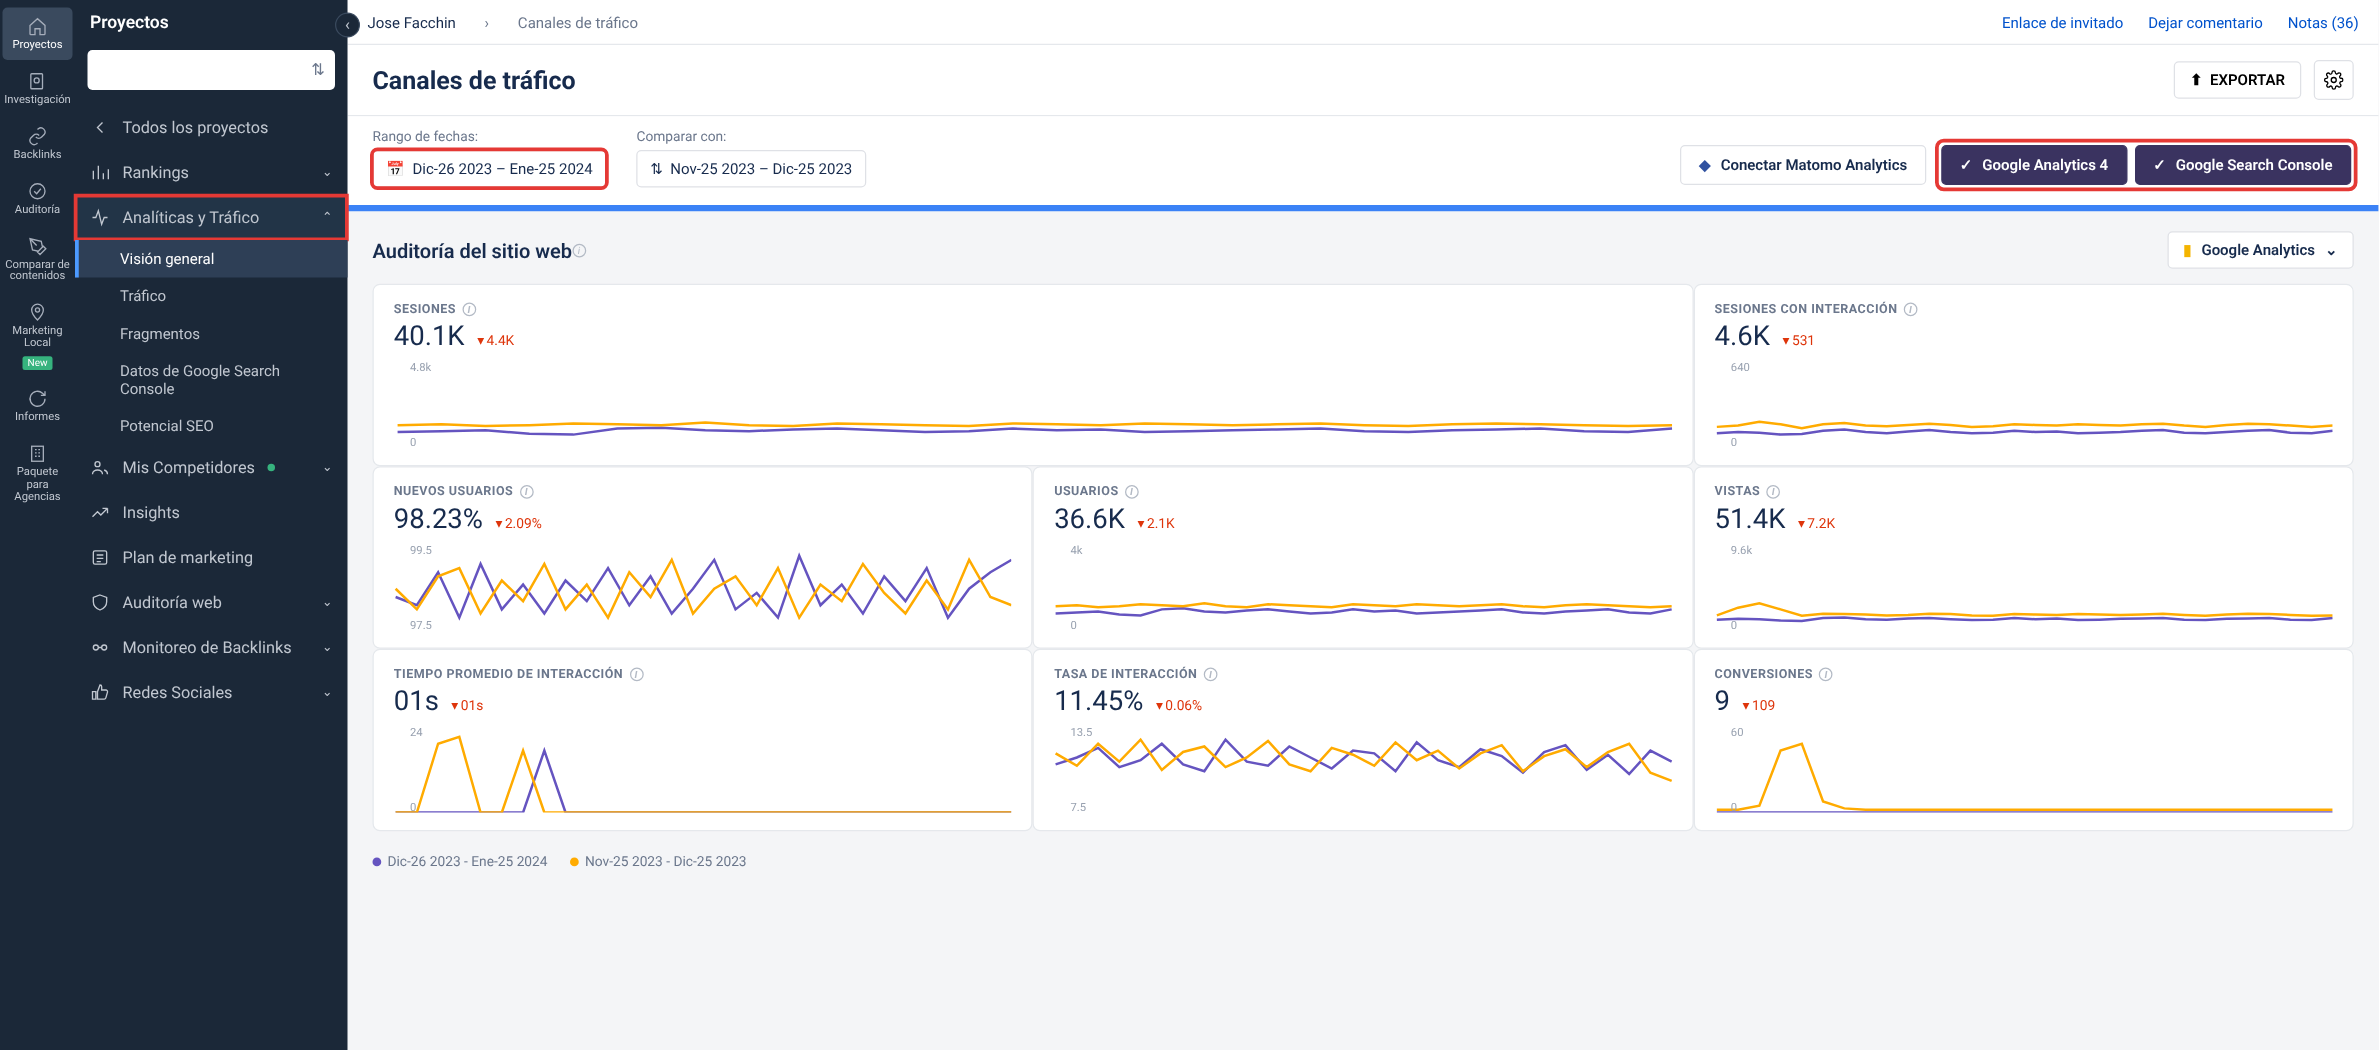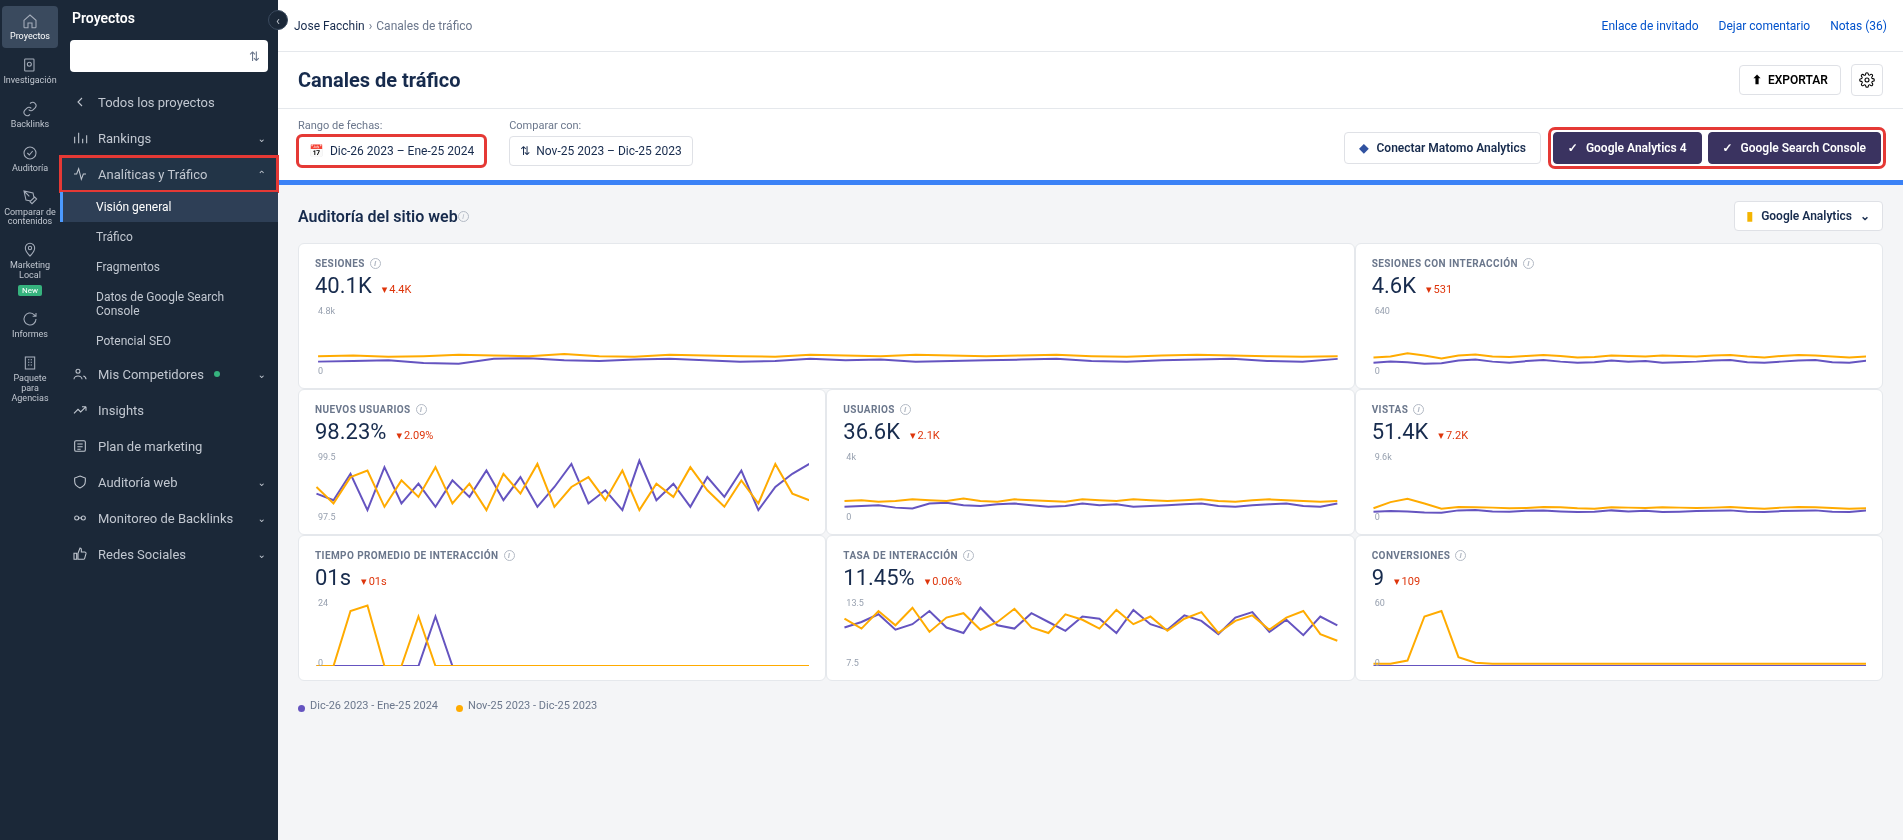--- a/index.html
+++ b/index.html
@@ -16,21 +16,21 @@
 .sidebar-hdr{display:flex;align-items:center;padding:10px 12px;font-size:14px;font-weight:600;color:#fff}
 .sidebar-collapse{position:absolute;right:-10px;top:10px;width:20px;height:20px;background:#1b2838;border:1px solid #3a4a5e;border-radius:50%;display:flex;align-items:center;justify-content:center;color:#c1c7d0;cursor:pointer;z-index:5}
 .sidebar-select{margin:4px 10px 12px;background:#fff;border-radius:4px;height:32px;display:flex;align-items:center;justify-content:flex-end;padding:0 8px;color:#6b778c}
 .side-sec{padding:10px 12px;display:flex;align-items:center;gap:10px;cursor:pointer;color:#c1c7d0;font-size:13px}
 .side-sec .chev{margin-left:auto;font-size:10px}
 .side-sec.hl{outline:3px solid #e53935;outline-offset:-2px;background:#223447}
 .sub-item{padding:8px 12px 8px 36px;font-size:12px;cursor:pointer;color:#c1c7d0}
 .sub-item.active{background:#2e3f56;color:#fff;border-left:3px solid #4c9aff;padding-left:33px}
 .dot-green{width:6px;height:6px;background:#36b37e;border-radius:50%;display:inline-block}
 .main{flex:1;display:flex;flex-direction:column;overflow:auto;background:#f4f5f7}
-.topbar{height:52px;background:#fff;border-bottom:1px solid #e5e8ec;display:flex;align-items:center;padding:0 16px;gap:4px}
+.topbar{height:36px;background:#fff;border-bottom:1px solid #e5e8ec;display:flex;align-items:center;padding:0 16px;gap:23px}
 .crumb{color:#6b778c;font-size:12px}
 .crumb.lnk{color:#172b4d}
 .top-links{margin-left:auto;display:flex;gap:20px}
 .top-links a{color:#0052cc;font-size:12px;text-decoration:none;cursor:pointer}
 .page-head{display:flex;align-items:center;padding:12px 20px;background:#fff;border-bottom:1px solid #e5e8ec}
 .page-title{font-size:20px;font-weight:700}
 .head-actions{margin-left:auto;display:flex;gap:10px;align-items:center}
 .btn{background:#fff;border:1px solid #dfe1e6;border-radius:4px;padding:7px 12px;font-size:12px;cursor:pointer;display:flex;align-items:center;gap:6px;font-weight:600}
 .btn-icon{width:32px;height:32px;padding:0;justify-content:center}
 .filters{display:flex;align-items:flex-end;padding:10px 20px 14px;gap:24px;background:#fff;border-bottom:5px solid #3b82f6}
@@ -48,24 +48,24 @@
 .grid{display:grid;grid-template-columns:1fr 1fr 1fr;padding:0 20px 12px}
 .grid .wide{grid-column:span 2}
 .card{background:#fff;border:1px solid #e5e8ec;border-radius:6px;padding:14px 16px}
 .card-lbl{font-size:10px;font-weight:700;letter-spacing:.4px;color:#6b778c;text-transform:uppercase;display:flex;align-items:center;gap:5px}
 .info-ic{width:11px;height:11px;border:1px solid #b3bac5;border-radius:50%;display:inline-flex;align-items:center;justify-content:center;font-size:8px;color:#b3bac5;font-style:italic}
 .card-val-row{display:flex;align-items:baseline;gap:10px;margin-top:4px}
 .card-val{font-size:22px;font-weight:400}
 .delta{font-size:11px;color:#de350b;display:flex;align-items:center;gap:2px}
 .chart{margin-top:10px;position:relative;height:66px}
 .chart svg{width:100%;height:100%}
-.ylab{position:absolute;left:3px;font-size:9px;color:#97a0af}
+.ylab{position:absolute;left:13px;font-size:9px;color:#97a0af}
 .ylab.top{top:-2px}.ylab.bot{bottom:-2px}
 .legend{padding:6px 20px;font-size:11px;color:#6b778c;display:flex;gap:18px}
-.leg-item{display:flex;align-items:flex-end;gap:5px}
+.leg-item{display:flex;align-items:center;gap:5px}
 .leg-dot{width:7px;height:7px;border-radius:50%}
 svg.icn{width:16px;height:16px;stroke:currentColor;fill:none;stroke-width:1.6}
 </style>
 </head>
 <body>
 
 <div class="app">
 
   <div class="rail">
     <div class="rail-item active">

